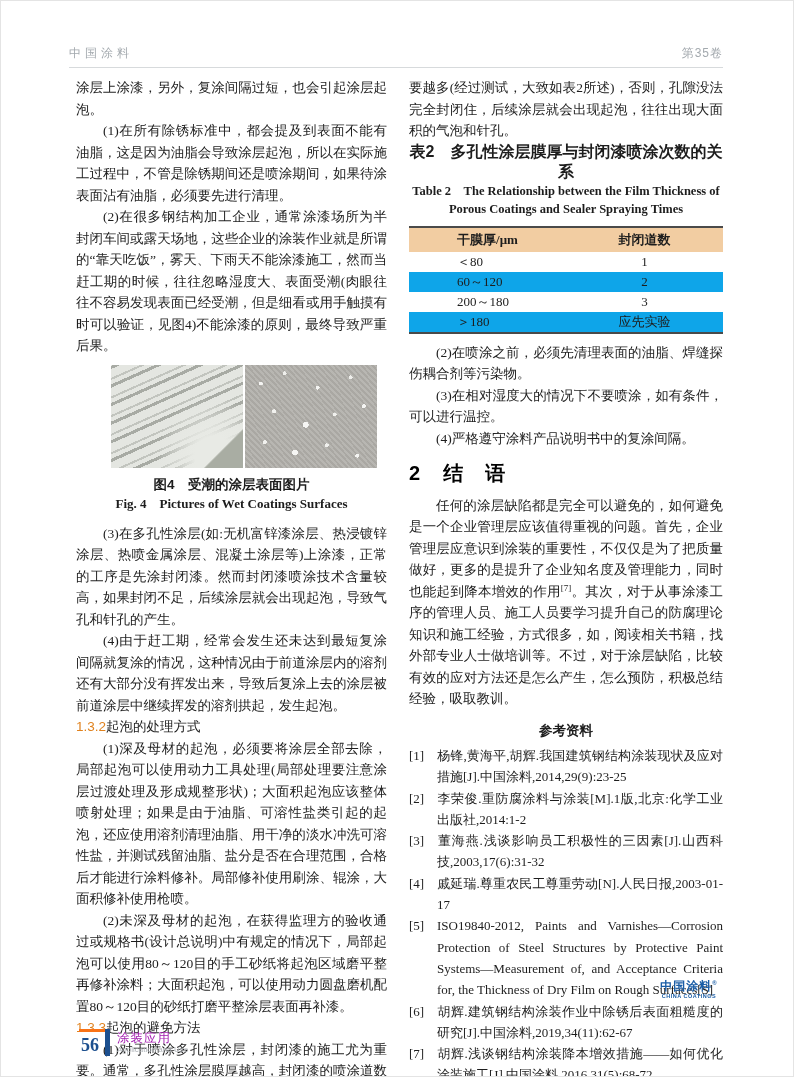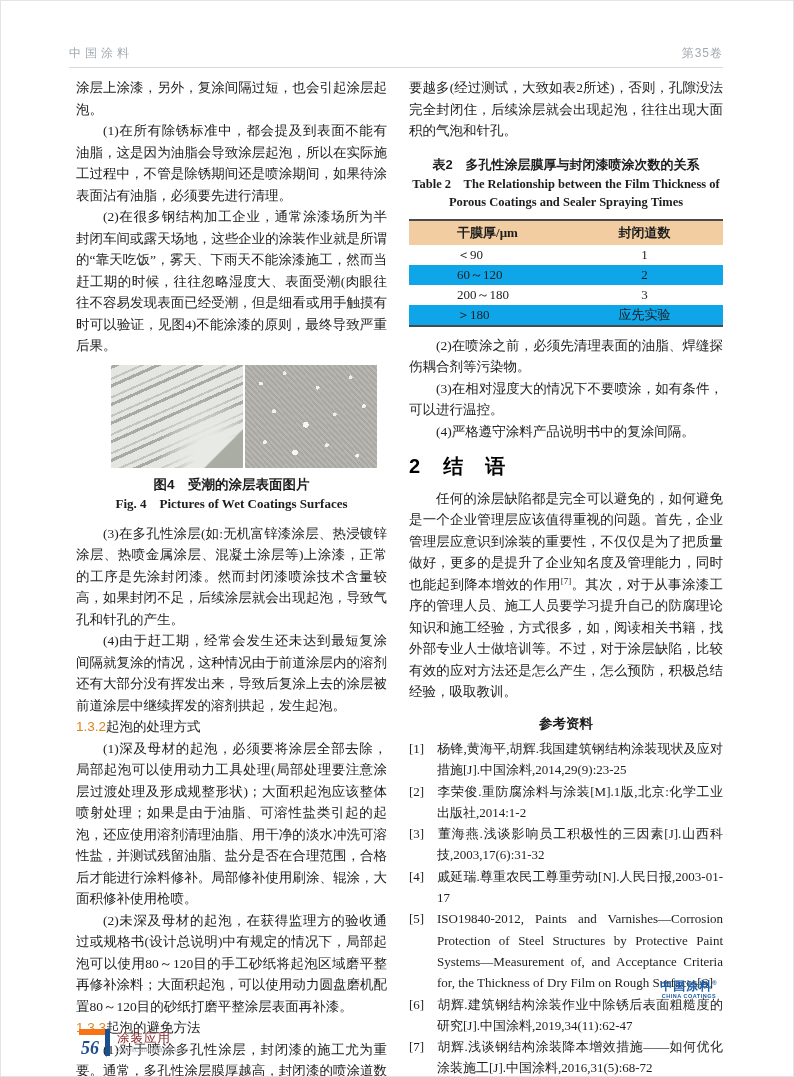--- a/index.html
+++ b/index.html
@@ -49,21 +49,21 @@
       radial-gradient(circle 2px at 15% 75%, #f1f1ee 95%, rgba(0,0,0,0) 100%),
       radial-gradient(circle 3px at 38% 85%, #f6f6f4 95%, rgba(0,0,0,0) 100%),
       radial-gradient(circle 2px at 62% 78%, #f0f0ed 95%, rgba(0,0,0,0) 100%),
       radial-gradient(circle 2px at 85% 88%, #f4f4f2 95%, rgba(0,0,0,0) 100%),
       repeating-linear-gradient(47deg, rgba(255,255,255,0.07) 0 2px, rgba(60,58,55,0.08) 2px 4px);
   }
   .figcap-zh{margin-top:7px;text-align:center;font-family:"Liberation Sans","DejaVu Sans",sans-serif;font-weight:bold;font-size:13.5px;line-height:19px;}
   .figcap-en{text-align:center;font-family:"Liberation Serif","DejaVu Serif",serif;font-weight:bold;font-size:13px;line-height:19px;}
 
   
-  .tcap-zh{margin-top:13px;text-align:center;font-family:"Liberation Sans","DejaVu Sans",sans-serif;font-weight:bold;font-size:13px;line-height:20px;}
+  .tcap-zh{margin-top:0;text-align:center;font-family:"Liberation Sans","DejaVu Sans",sans-serif;font-weight:bold;font-size:16px;line-height:20px;}
   .tcap-en{text-align:center;font-family:"Liberation Serif","DejaVu Serif",serif;font-weight:bold;font-size:12.5px;line-height:18px;margin-bottom:8px;}
   .dtable{width:314px;border-top:2px solid #4a4a4a;border-bottom:2px solid #4a4a4a;font-size:13px;}
   .trow{display:flex;align-items:center;height:20px;}
   .trow.thead{height:24px;background:#f2cda2;font-weight:bold;}
   .trow.tan{background:#0ea5e9;}
   .tc{box-sizing:border-box;}
   .tc.c1{width:50%;padding-left:48px;text-align:left;}
   .trow.thead .tc.c1{padding-left:0;text-align:center;}
   .tc.c2{width:50%;text-align:center;}
 
@@ -73,24 +73,24 @@
   .ref .rn{display:inline-block;width:28px;text-indent:0;}
 
   
   .logo{position:absolute;left:652px;top:976px;width:72px;text-align:center;color:#1a5da6;font-family:"Liberation Sans","DejaVu Sans",sans-serif;}
   .logo .lz{font-weight:bold;font-size:12px;letter-spacing:1px;line-height:13px;}
   .logo .lr{font-size:6px;vertical-align:super;}
   .logo .le{font-weight:bold;font-size:5.5px;letter-spacing:0.5px;line-height:7px;}
 
   
   .footer{position:absolute;left:78px;top:1028px;display:flex;align-items:flex-start;font-family:"Liberation Sans","DejaVu Sans",sans-serif;}
-  .fp{border-top:6px solid #f97316;padding:1px 6px 0 2px;font-family:"Liberation Serif","DejaVu Serif",serif;font-weight:bold;font-style:italic;font-size:18px;color:#1c4f8e;line-height:24px;}
+  .fp{border-top:3px solid #f97316;padding:1px 6px 0 2px;font-family:"Liberation Serif","DejaVu Serif",serif;font-weight:bold;font-size:18px;color:#1c4f8e;line-height:24px;}
   .fbar{width:5px;height:27px;background:#1c4f8e;margin-right:7px;}
   .ftxt{padding-top:2px;}
-  .fzh{font-size:12.5px;color:#7f1d1d;letter-spacing:1px;line-height:14px;}
+  .fzh{font-size:12.5px;color:#a21caf;letter-spacing:1px;line-height:14px;}
   .fen{font-size:8px;color:#b0b5ba;line-height:10px;}
 </style>
 </head>
 <body>
 
 <div class="page">
 
   <div class="runhead">
     <span class="jn">中国涂料</span>
     <span class="vol">第35卷</span>
@@ -132,21 +132,21 @@
 
     <div class="tcap-zh">表2　多孔性涂层膜厚与封闭漆喷涂次数的关系</div>
     <div class="tcap-en">Table 2　The Relationship between the Film Thickness of Porous Coatings and Sealer Spraying Times</div>
 
     <div class="dtable">
       <div class="trow thead">
         <div class="tc c1">干膜厚/μm</div>
         <div class="tc c2">封闭道数</div>
       </div>
       <div class="trow">
-        <div class="tc c1">＜90</div>
+        <div class="tc c1">＜80</div>
         <div class="tc c2">1</div>
       </div>
       <div class="trow tan">
         <div class="tc c1">60～120</div>
         <div class="tc c2">2</div>
       </div>
       <div class="trow">
         <div class="tc c1">200～180</div>
         <div class="tc c2">3</div>
       </div>
@@ -166,21 +166,21 @@
 
     <p><span>任何的涂层缺陷都是完全可以避免的，如何避免是一个企业管理层应该值得重视的问题。首先，企业管理层应意识到涂装的重要性，不仅仅是为了把质量做好，更多的是提升了企业知名度及管理能力，同时也能起到降本增效的作用</span><span class="sup">[7]</span><span>。其次，对于从事涂漆工序的管理人员、施工人员要学习提升自己的防腐理论知识和施工经验，方式很多，如，阅读相关书籍，找外部专业人士做培训等。不过，对于涂层缺陷，比较有效的应对方法还是怎么产生，怎么预防，积极总结经验，吸取教训。</span></p>
 
     <div class="refs-title">参考资料</div>
 
     <div class="ref"><span class="rn">[1]</span><span>杨锋,黄海平,胡辉.我国建筑钢结构涂装现状及应对措施[J].中国涂料,2014,29(9):23-25</span></div>
     <div class="ref"><span class="rn">[2]</span><span>李荣俊.重防腐涂料与涂装[M].1版,北京:化学工业出版社,2014:1-2</span></div>
     <div class="ref"><span class="rn">[3]</span><span>董海燕.浅谈影响员工积极性的三因素[J].山西科技,2003,17(6):31-32</span></div>
     <div class="ref"><span class="rn">[4]</span><span>戚延瑞.尊重农民工尊重劳动[N].人民日报,2003-01-17</span></div>
     <div class="ref"><span class="rn">[5]</span><span>ISO19840-2012, Paints and Varnishes—Corrosion Protection of Steel Structures by Protective Paint Systems—Measurement of, and Acceptance Criteria for, the Thickness of Dry Film on Rough Surfaces[S]</span></div>
-    <div class="ref"><span class="rn">[6]</span><span>胡辉.建筑钢结构涂装作业中除锈后表面粗糙度的研究[J].中国涂料,2019,34(11):62-47</span></div>
+    <div class="ref"><span class="rn">[6]</span><span>胡辉.建筑钢结构涂装作业中除锈后表面粗糙度的研究[J].中国涂料,2019,34(11):62-67</span></div>
     <div class="ref"><span class="rn">[7]</span><span>胡辉.浅谈钢结构涂装降本增效措施——如何优化涂装施工[J].中国涂料,2016,31(5):68-72</span></div>
   </div>
 
   <div class="logo">
     <div class="lz"><span>中国涂料</span><span class="lr">®</span></div>
     <div class="le">CHINA COATINGS</div>
   </div>
 
   <div class="footer">
     <div class="fp">56</div>

